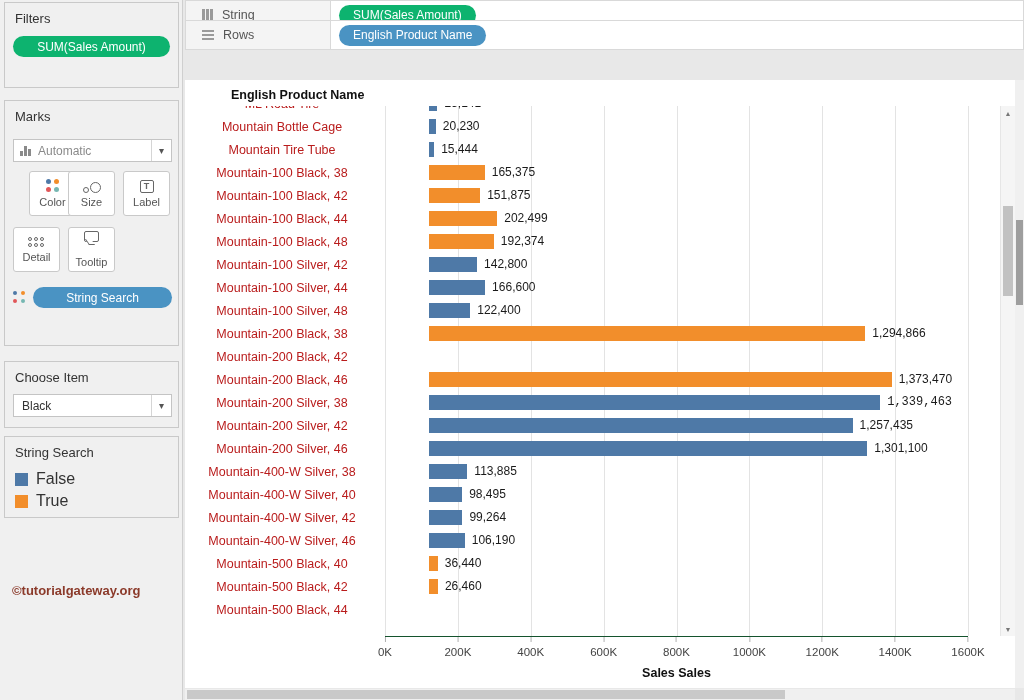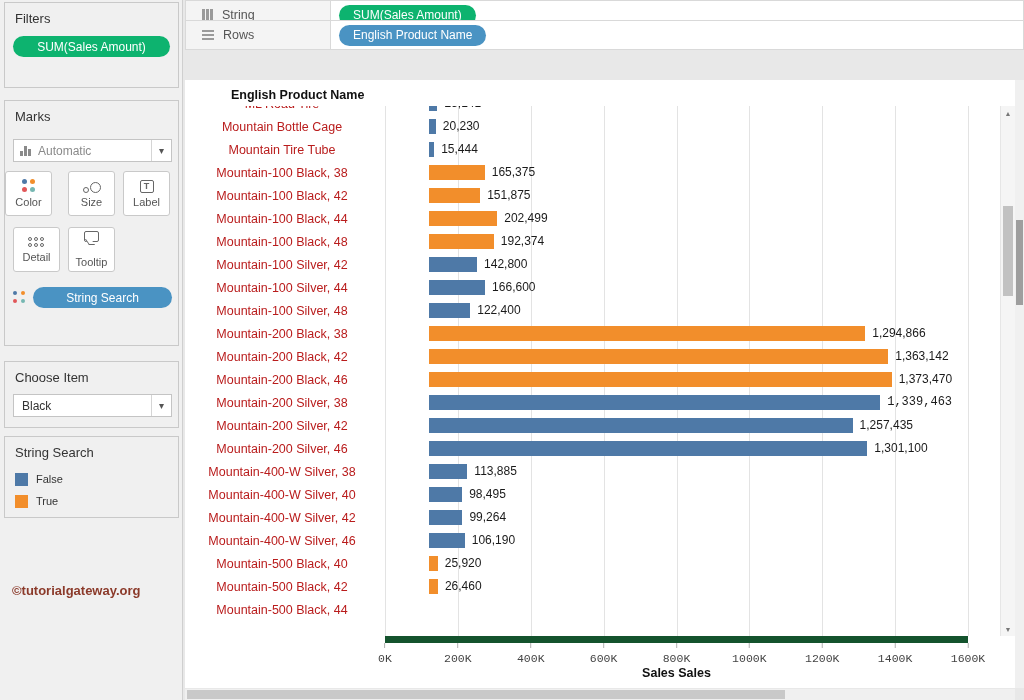--- a/index.html
+++ b/index.html
@@ -53,21 +53,21 @@
   .marks-pill-row .pill { flex:1; }
   .dot-grid.small i { width:4px; height:4px; }
   
   .choose-dd { position:absolute; left:8px; top:32px; width:159px; height:23px; background:#fff;
                border:1px solid #c4c4c4; display:flex; align-items:center; }
   .choose-dd .dd-text { font-size:12px; color:#333; margin-left:8px; flex:1; }
   
   .legend-items { margin-top:8px; }
   .legend-item { display:flex; align-items:center; height:22px; padding-left:10px; cursor:default; }
   .legend-item .swatch { width:13px; height:13px; margin-right:8px; display:inline-block; }
-  .legend-item span:last-child { font-size:11px; color:#333; }
+  .legend-item span:last-child { font-size:16px; color:#333; }
   .watermark { position:absolute; left:12px; top:583px; font-size:13px; font-weight:bold; color:#8b3a2a; }
   
   .shelf-row { position:absolute; left:185px; right:0; height:30px; background:#fff;
                border:1px solid #d9d9d9; display:flex; align-items:center; }
   #columns-shelf { top:0; }
   #rows-shelf { top:20px;text-align:right; }
   .shelf-label { width:145px; align-self:stretch; background:#f4f4f4; border-right:1px solid #d9d9d9;
                  display:flex; align-items:center; }
   .shelf-label .txt { font-size:12.5px; color:#555; margin-left:9px; }
   .cols-icon { display:flex; gap:1px; margin-left:16px; height:12px; align-items:flex-end; }
@@ -82,21 +82,21 @@
   .grid-layer { position:absolute; left:200px; right:32px; top:0; bottom:0; }
   .gridline { position:absolute; top:0; bottom:0; width:1px; background:#e3e3e3; }
   .rows-inner { position:relative; margin-top:-14px; }
   .crow { height:23px; display:flex; align-items:center; }
   .crow-label { width:194px; text-align:center; font-size:12.5px; color:#b91c1c; white-space:nowrap; }
   .crow-zone { position:relative; flex:1; height:100%; margin-left:6px; }
   .crow-scale { position:absolute; left:0; top:0; bottom:0; right:32px;margin-left:44px; }
   .bar { position:absolute; left:0; top:4px; height:15px; }
   .bar-value { position:absolute; top:0; height:23px; line-height:23px; font-size:12px; color:#1a1a1a; white-space:nowrap; }
   .axis { position:absolute; left:0; right:15px; top:556px; height:52px; }
-  .axis-scale { position:absolute; left:200px; right:32px; top:0; bottom:0; border-top:7px solid #14532d;font-family:Liberation Mono, monospace; }
+  .axis-scale { position:absolute; left:200px; right:32px; top:0; bottom:0; border-top:1px solid #14532d; }
   .tick { position:absolute; top:0; transform:translateX(-50%); text-align:center; }
   .tickmark { width:1px; height:5px; background:#b0b0b0; margin:0 auto; }
   .ticklabel { font-size:11.5px; color:#444; margin-top:4px; }
   .xlabel { position:absolute; left:50%; transform:translateX(-50%); top:30px;
             font-size:12.5px; font-weight:bold; color:#111; white-space:nowrap; }
   
   .vscroll { position:absolute; right:0; top:26px; width:15px; height:530px; background:#f5f5f5;
              border-left:1px solid #e6e6e6; }
   .vscroll .arrow { position:absolute; left:0; width:100%; height:14px; font-size:7px; color:#777;
                     display:flex; align-items:center; justify-content:center; cursor:default; }
@@ -123,21 +123,21 @@
     <div class="marks-dd">
       <span class="mini-bars">
           <i style="height:5px"></i>
           <i style="height:10px"></i>
           <i style="height:7px"></i>
         </span>
       <span class="dd-text">Automatic</span>
       <span class="dd-chevron">▾</span>
     </div>
 
-    <div class="mark-btn" style="left:0; top:70px;">
+    <div class="mark-btn" style="left:24px; top:70px;">
       <span class="dot-grid">
         <i style="background:#4e79a7"></i>
           <i style="background:#f28e2b"></i>
         <i style="background:#e15759"></i>
           <i style="background:#76b7b2"></i>
       </span>
       <span class="btn-label">Color</span>
     </div>
     <div class="mark-btn" style="left:63px; top:70px;">
       <span class="size-icon">
@@ -335,26 +335,20 @@
           <div class="crow-label">Mountain-200 Black, 38</div>
           <div class="crow-zone">
             <div class="crow-scale">
               <div class="bar" style="width: 80.9291%; background: rgb(242, 142, 43);"></div>
               <div class="bar-value" style="left: calc(80.9291% + 7px);">1,294,866</div>
             </div>
           </div>
         </div>
         <div class="crow">
           <div class="crow-label">Mountain-200 Black, 42</div>
-          <div class="crow-zone">
-            <div class="crow-scale">
-              <div class="bar" style="width: 85.1964%; background: rgb(242, 142, 43);"></div>
-              <div class="bar-value" style="left: calc(85.1964% + 7px);">1,363,142</div>
-            </div>
-          </div>
         </div>
         <div class="crow">
           <div class="crow-label">Mountain-200 Black, 46</div>
           <div class="crow-zone">
             <div class="crow-scale">
               <div class="bar" style="width: 85.8419%; background: rgb(242, 142, 43);"></div>
               <div class="bar-value" style="left: calc(85.8419% + 7px);">1,373,470</div>
             </div>
           </div>
         </div>
@@ -419,21 +413,21 @@
               <div class="bar" style="width: 6.63687%; background: rgb(78, 121, 167);"></div>
               <div class="bar-value" style="left: calc(6.63688% + 7px);">106,190</div>
             </div>
           </div>
         </div>
         <div class="crow">
           <div class="crow-label">Mountain-500 Black, 40</div>
           <div class="crow-zone">
             <div class="crow-scale">
               <div class="bar" style="width: 1.62%; background: rgb(242, 142, 43);"></div>
-              <div class="bar-value" style="left: calc(1.62% + 7px);">25,920</div>
+              <div class="bar-value" style="left: calc(1.62% + 7px);">36,440</div>
             </div>
           </div>
         </div>
         <div class="crow">
           <div class="crow-label">Mountain-500 Black, 42</div>
           <div class="crow-zone">
             <div class="crow-scale">
               <div class="bar" style="width: 1.65375%; background: rgb(242, 142, 43);"></div>
               <div class="bar-value" style="left: calc(1.65375% + 7px);">26,460</div>
             </div>

